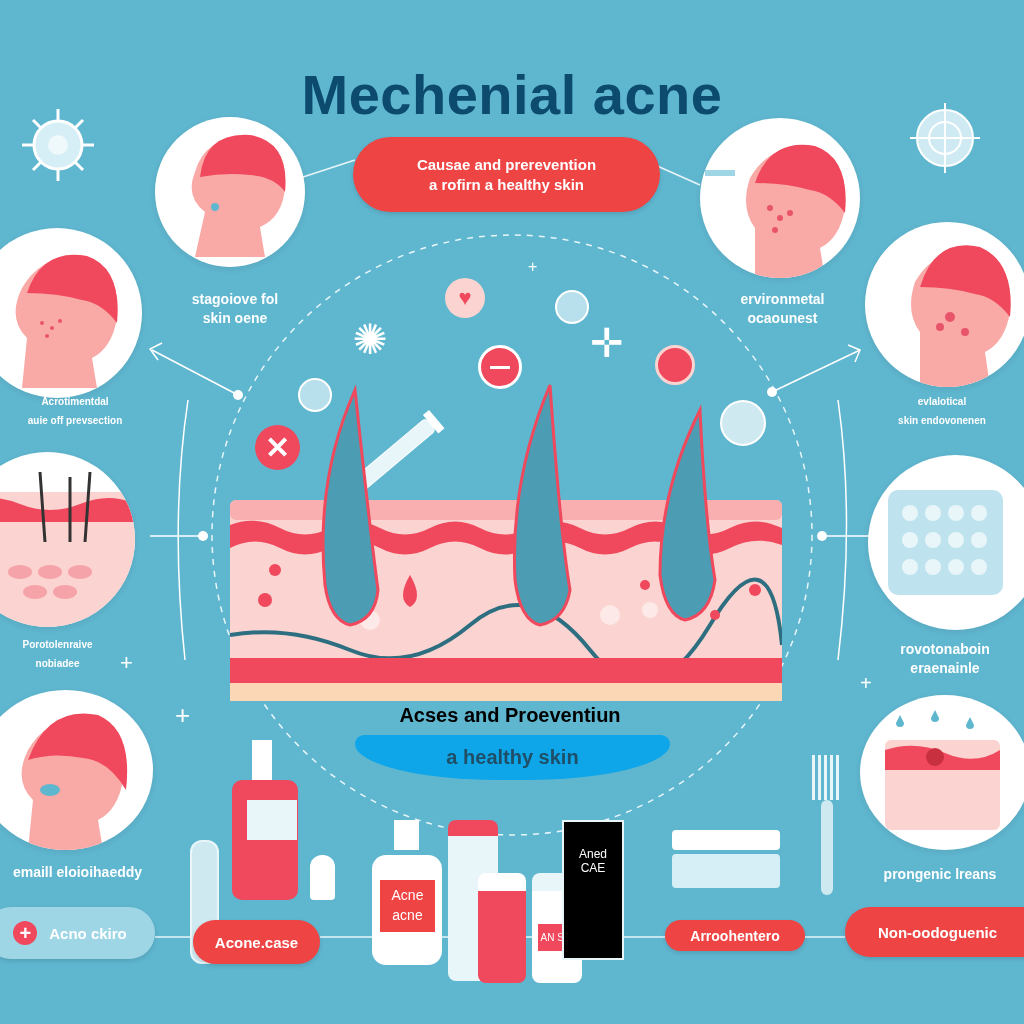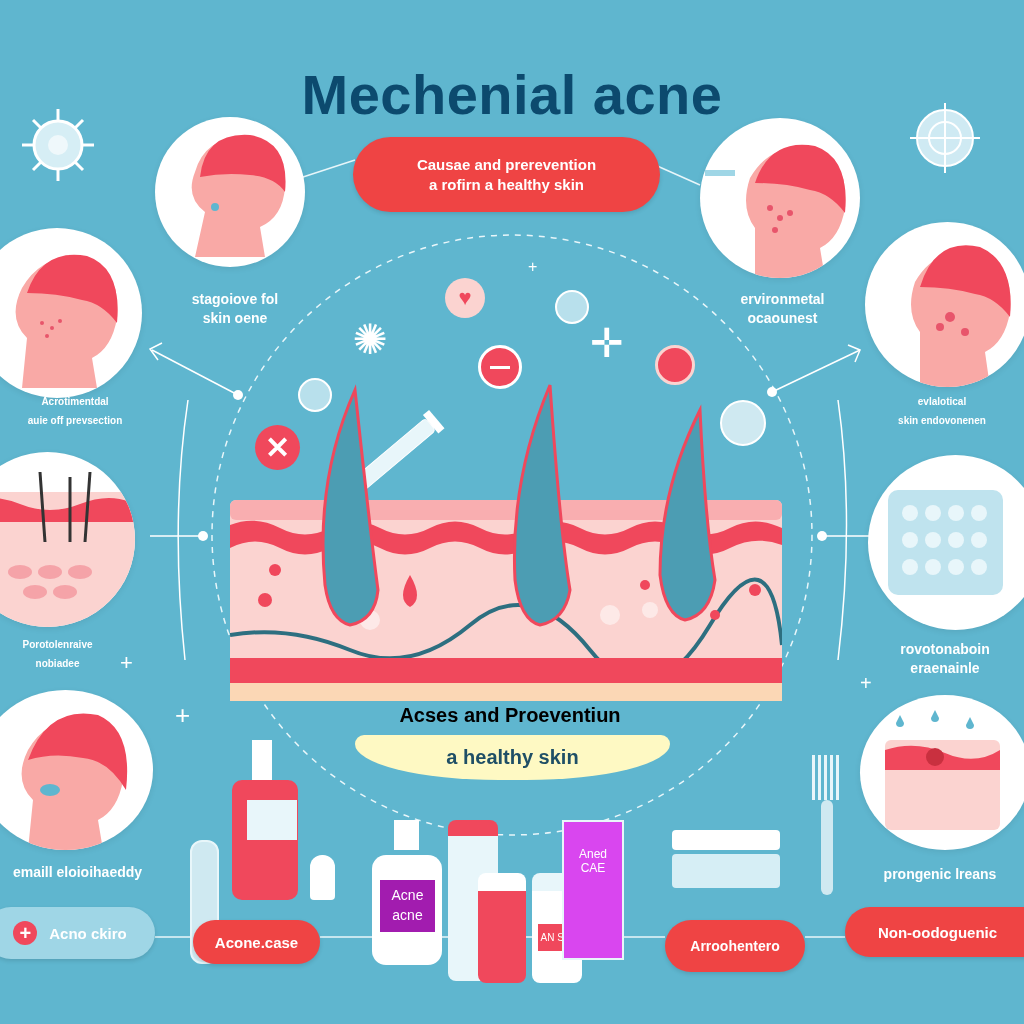--- a/index.html
+++ b/index.html
@@ -232,65 +232,65 @@
   <path d="M180 195 q14 24 0 32 q-14 -8 0 -32Z" fill="#f0485c"></path>
   <path d="M460 180 q14 24 0 32 q-14 -8 0 -32Z" fill="#f7a3a8"></path>
   <g fill="#4c9db3" stroke="#f0485c" stroke-width="3">
     <path d="M125 10 Q85 100 95 205 Q100 240 120 245 Q145 240 148 210 Q140 150 125 10Z"></path>
     <path d="M320 5 Q280 100 285 200 Q290 240 310 245 Q335 240 340 210 Q330 150 320 5Z"></path>
     <path d="M470 30 Q430 110 430 195 Q435 235 455 240 Q480 235 485 200 Q475 140 470 30Z"></path>
   </g>
 </svg>
 
 <div class="abs label" style="left:365px;top:706px;width:290px;font-size:20px;color:#000000;">Acses  and Proeventiun</div>
-<div class="abs" style="left:355px;top:735px;width:315px;height:45px;background:#fef9c3;border-radius:10px 10px 160px 160px/10px 10px 40px 40px;display:flex;align-items:center;justify-content:center;">
+<div class="abs" style="left:355px;top:735px;width:315px;height:45px;background:#0ea5e9;border-radius:10px 10px 160px 160px/10px 10px 40px 40px;display:flex;align-items:center;justify-content:center;">
   <span style="color:#1f4f66;font-size:20px;font-weight:bold;">a healthy skin</span>
 </div>
 
 <div class="abs" style="left:190px;top:840px;width:25px;height:120px;background:#cfe9f1;border-radius:12px;border:2px solid #e8f6fa;"></div>
 <div class="abs" style="left:232px;top:740px;width:66px;height:160px;">
   <div style="position:absolute;left:20px;top:0;width:20px;height:40px;background:#fff;"></div>
   <div style="position:absolute;left:0;top:40px;width:66px;height:120px;background:#f0485c;border-radius:10px;"></div>
   <div style="position:absolute;left:15px;top:60px;width:50px;height:40px;background:#e8f6fa;"></div>
 </div>
 <div class="abs" style="left:310px;top:855px;width:25px;height:45px;background:#fff;border-radius:12px 12px 4px 4px;"></div>
 <div class="abs" style="left:372px;top:820px;width:70px;height:145px;">
   <div style="position:absolute;left:22px;top:0;width:25px;height:30px;background:#fff;"></div>
   <div style="position:absolute;left:0;top:35px;width:70px;height:110px;background:#fff;border-radius:14px;"></div>
-  <div style="position:absolute;left:8px;top:60px;width:55px;height:52px;background:#a21caf;color:#fff;font-size:14px;text-align:center;line-height:20px;padding-top:5px;box-sizing:border-box;">
+  <div style="position:absolute;left:8px;top:60px;width:55px;height:52px;background:#ef4444;color:#fff;font-size:14px;text-align:center;line-height:20px;padding-top:5px;box-sizing:border-box;">
     <div>Acne</div>
       <div>acne</div>
   </div>
 </div>
 <div class="abs" style="left:448px;top:820px;width:50px;height:145px;background:#e8f6fa;border-radius:8px;border-top:16px solid #f0485c;"></div>
 <div class="abs" style="left:478px;top:873px;width:48px;height:92px;background:#f0485c;border-radius:8px;border-top:18px solid #fff;"></div>
 <div class="abs" style="left:532px;top:873px;width:50px;height:92px;background:#fff;border-radius:8px;border-top:18px solid #e8f6fa;display:flex;align-items:center;justify-content:center;">
   <span style="background:#f0485c;color:#fff;font-size:10px;width:38px;text-align:center;padding:8px 0;">AN SKI</span>
 </div>
-<div class="abs" style="left:562px;top:820px;width:62px;height:140px;background:#d946ef;border:2px solid #e8f6fa;text-align:center;color:#fff;font-size:12px;padding-top:25px;box-sizing:border-box;">
+<div class="abs" style="left:562px;top:820px;width:62px;height:140px;background:#000000;border:2px solid #e8f6fa;text-align:center;color:#fff;font-size:12px;padding-top:25px;box-sizing:border-box;">
   <div>Aned</div>
     <div>CAE</div>
 </div>
 <div class="abs" style="left:672px;top:830px;width:108px;height:60px;">
   <div style="height:20px;background:#fff;border-radius:4px;margin-bottom:4px;"></div>
   <div style="height:34px;background:#d6eef5;border-radius:4px;"></div>
 </div>
 <div class="abs" style="left:812px;top:755px;width:30px;height:140px;">
   <div style="width:30px;height:45px;background:repeating-linear-gradient(90deg,#e8f6fa 0 3px,transparent 3px 6px);"></div>
   <div style="width:12px;margin-left:9px;height:95px;background:#cfe9f1;border-radius:6px;"></div>
 </div>
 
 <div class="abs pill pill-light" style="left:-15px;top:907px;width:170px;height:52px;font-size:15px;gap:12px;">
   <span style="width:24px;height:24px;border-radius:50%;background:#f0485c;color:#fff;font-size:20px;line-height:24px;text-align:center;">+</span>
   <span>Acno ckiro</span>
 </div>
 <div class="abs pill pill-red" style="left:193px;top:920px;width:127px;height:44px;font-size:15px;">
   <span>Acone.case</span>
 </div>
-<div class="abs pill pill-red" style="left:665px;top:920px;width:140px;height:52px;font-size:14px;">
+<div class="abs pill pill-red" style="left:665px;top:920px;width:140px;height:31px;font-size:14px;">
   <span>Arroohentero</span>
 </div>
 <div class="abs pill pill-red" style="left:845px;top:907px;width:185px;height:50px;font-size:15px;border-radius:26px 0 0 26px;">
   <span>Non-oodoguenic</span>
 </div>
 
 <div class="abs" style="left:120px;top:650px;color:#fff;font-size:22px;">+</div>
 <div class="abs" style="left:175px;top:700px;color:#fff;font-size:26px;">+</div>
 <div class="abs" style="left:860px;top:672px;color:#fff;font-size:20px;">+</div>
 <div class="abs" style="left:528px;top:258px;color:#fff;font-size:16px;">+</div>

